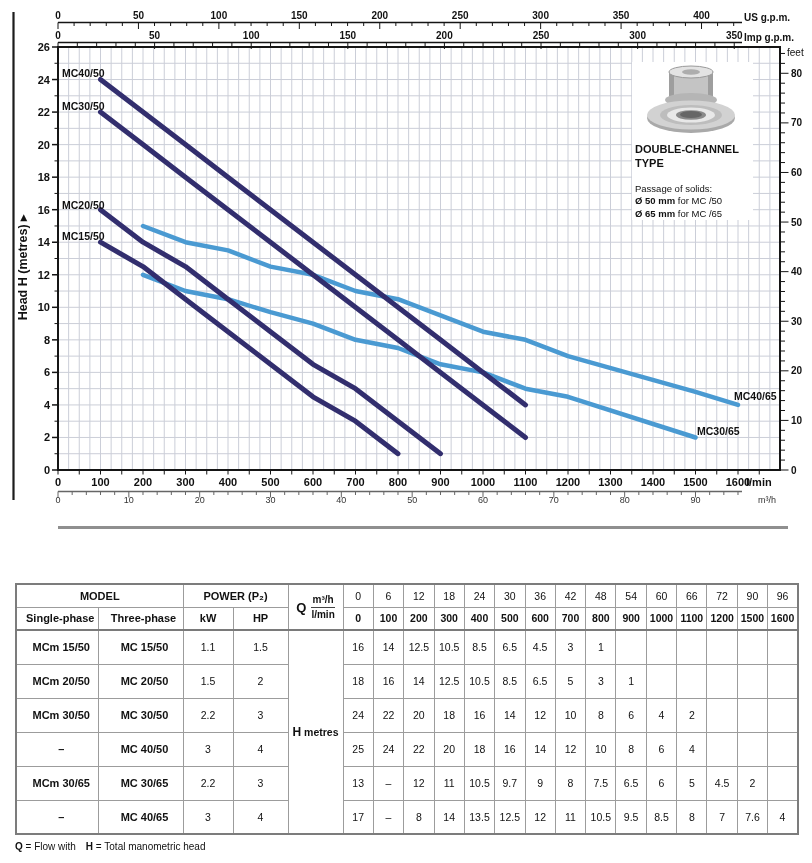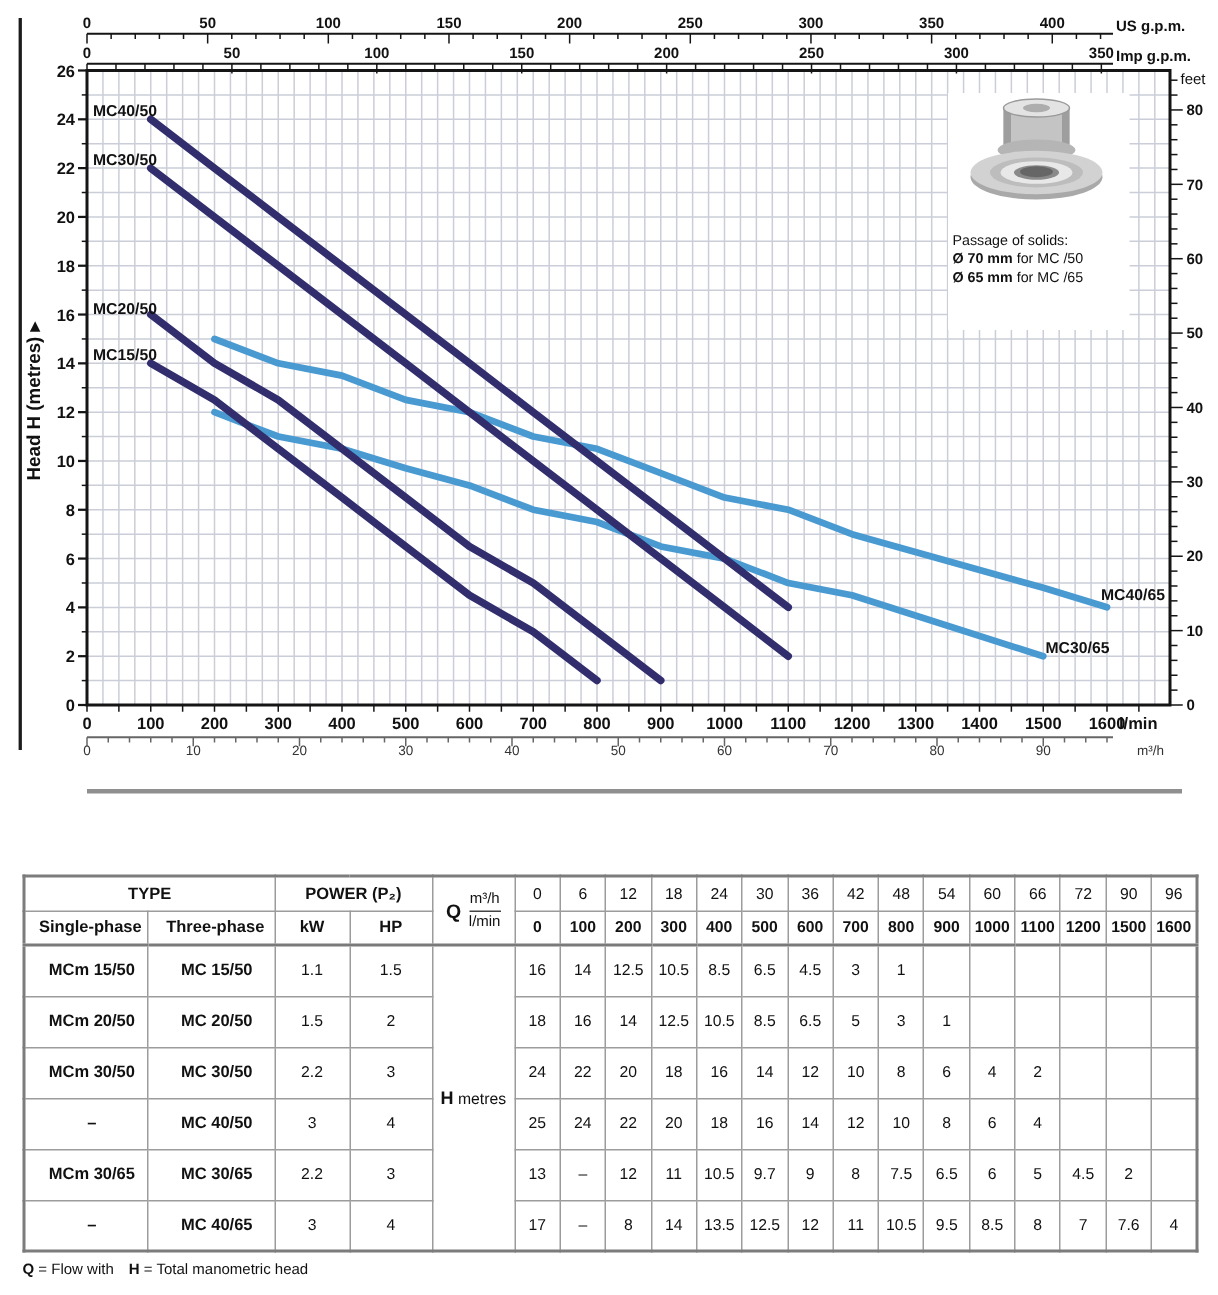--- a/index.html
+++ b/index.html
@@ -32,23 +32,23 @@
   #lmin-row th{border-bottom:2.5px solid #7a7a7a}
   .q-cell{border-bottom:2.5px solid #7a7a7a !important}
   .group-end td{border-bottom:4px double #8a8a8a}
   #ptable th{font-weight:bold;font-size:11px}
   .model-col{text-align:center;padding-left:8px !important;font-weight:bold;font-size:11px}
   .phase-th{text-align:center;padding-left:6px !important}
   .m3h-v{font-weight:normal !important;font-size:10.5px !important}
   .lmin-v{font-weight:bold;font-size:10.5px !important}
   .q-wrap{display:flex;align-items:center;justify-content:center;gap:5px}
   .q-big{font-size:13px;font-weight:bold}
-  .q-frac{display:inline-block;font-weight:normal;font-size:10px;line-height:1.15}
+  .q-frac{display:inline-block;font-weight:bold;font-size:10px;line-height:1.15}
   .q-frac .q-bar{display:block;border-top:1px solid #444;margin:1px 0}
-  .h-cell{font-size:10.5px;font-weight:normal}
+  .h-cell{font-size:10.5px;font-weight:bold}
   .h-cell b{font-size:12px}
   .footer{position:absolute;top:841px;font-size:10px}
   #footer-left{left:15px}
   #footer-right{right:15px}
   .gap{margin-left:10px}
 </style>
 </head>
 <body>
 
 <div class="page">
@@ -483,22 +483,23 @@
       <ellipse cx="56" cy="10" rx="22" ry="6" fill="#e3e3e3" stroke="#9a9a9a" stroke-width="1"></ellipse>
       <ellipse cx="56" cy="10" rx="9" ry="2.8" fill="#adadad"></ellipse>
       <ellipse cx="56" cy="38" rx="26" ry="7" fill="#b5b5b5"></ellipse>
       <ellipse cx="56" cy="56" rx="44" ry="15" fill="#a9a9a9"></ellipse>
       <ellipse cx="56" cy="53" rx="44" ry="14.5" fill="#d2d2d2"></ellipse>
       <ellipse cx="56" cy="53" rx="31" ry="10" fill="#bdbdbd"></ellipse>
       <ellipse cx="56" cy="53" rx="24" ry="7.5" fill="#e8e8e8"></ellipse>
       <ellipse cx="56" cy="53" rx="15" ry="4.8" fill="#8a8a8a"></ellipse>
       <ellipse cx="56" cy="52.5" rx="11" ry="3.6" fill="#666666"></ellipse>
     </svg>
+    <div class="ib-title">DOUBLE-CHANNEL TYPE</div>
     <div class="ib-sub">Passage of solids:</div>
-    <div class="ib-line"><b>Ø 70 mm</b><span> for MC /50</span></div>
+    <div class="ib-line"><b>Ø 50 mm</b><span> for MC /50</span></div>
     <div class="ib-line"><b>Ø 65 mm</b><span> for MC /65</span></div>
   </div>
 
   <table id="ptable">
     <colgroup>
       <col style="width:82px">
         <col style="width:85px">
         <col style="width:50px">
         <col style="width:55px">
         <col style="width:55px">
@@ -513,21 +514,21 @@
         <col style="width:30.33px">
         <col style="width:30.33px">
       <col style="width:30.33px">
         <col style="width:30.33px">
         <col style="width:30.33px">
         <col style="width:30.33px">
         <col style="width:30.33px">
     </colgroup>
     <thead>
       <tr id="m3h-row">
-        <th colspan="2">TYPE</th>
+        <th colspan="2">MODEL</th>
         <th colspan="2">POWER (P₂)</th>
         <th rowspan="2" class="q-cell">
           <div class="q-wrap">
             <span class="q-big">Q</span>
             <span class="q-frac">
               <span>m³/h</span>
               <span class="q-bar"></span>
               <span>l/min</span>
             </span>
           </div>

